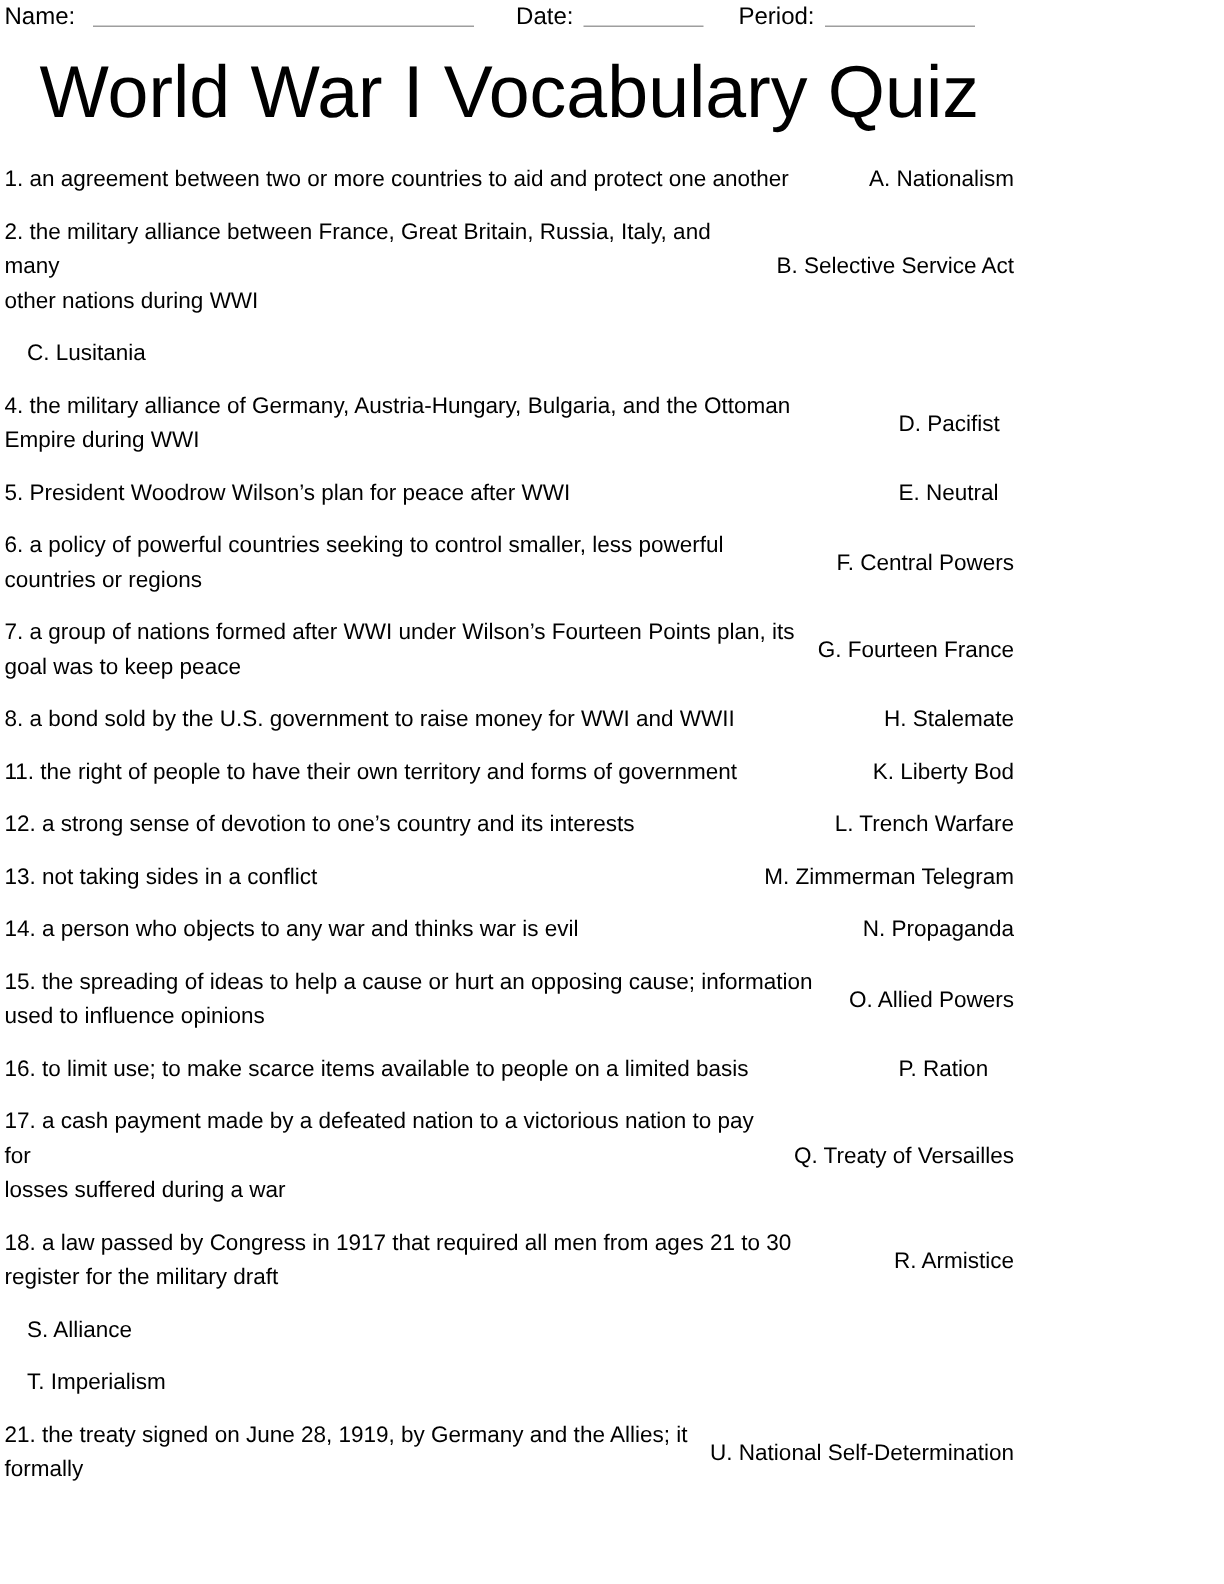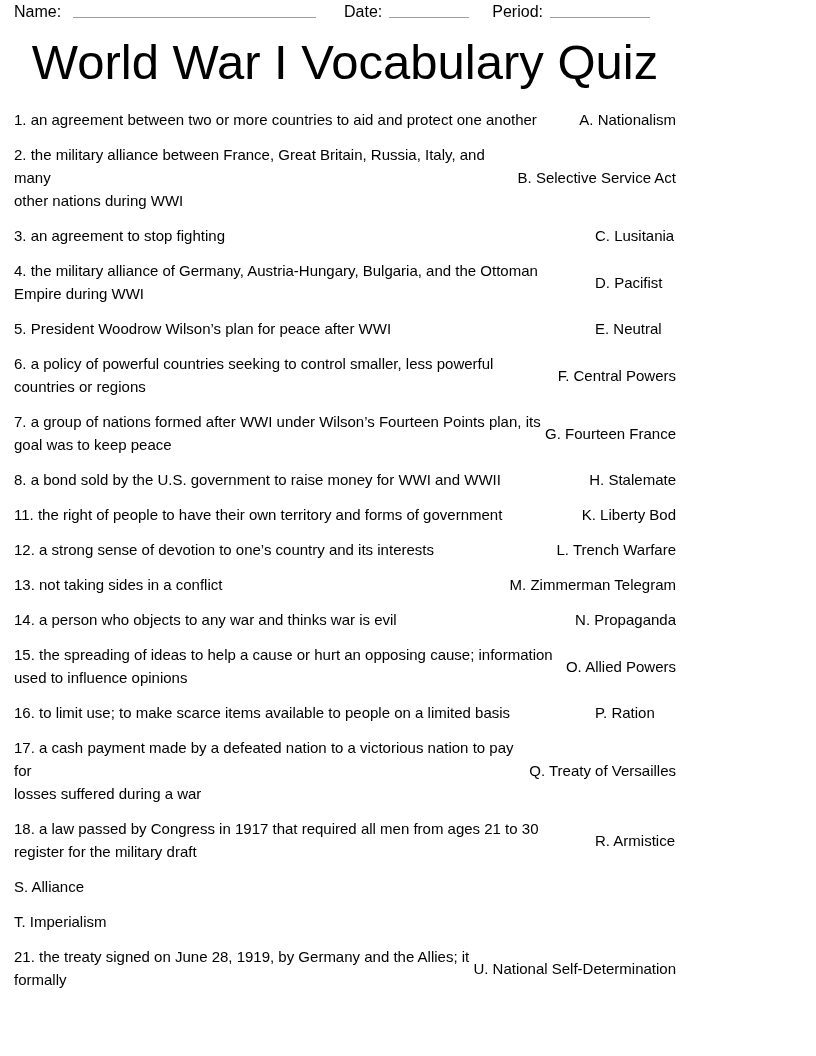--- a/index.html
+++ b/index.html
@@ -5,21 +5,21 @@
   * { margin: 0; padding: 0; box-sizing: border-box; }
   html, body { background: #ffffff; }
   .page {
     position: relative;
     width: 676px;
     height: 1056px;
     background: #ffffff;
     overflow: hidden;
     font-family: "Liberation Sans", sans-serif;
     color: #000000;
-    padding: 2px 0 0 14px;
+    padding: 2px 0 0 3px;
   }
   
   .header-row {
     display: flex;
     align-items: flex-start;
     height: 20px;
     font-size: 16px;
     line-height: 20px;
     padding-right: 26px;
   }
@@ -40,21 +40,21 @@
     text-align: center;
     font-size: 49px;
     line-height: 68px;
     font-weight: 400;
     white-space: nowrap;
   }
   
   .quiz { font-size: 15px; line-height: 23px; }
   .row  { display: flex; align-items: center; margin-bottom: 12px; }
   .def  { width: 581px; white-space: pre-line; }
-  .term { white-space: nowrap; }
+  .term { margin-left: 15px; white-space: nowrap; }
 </style>
 </head>
 <body>
 
 <div class="page">
 
   <div class="header-row">
     <span>Name:</span>
     <span class="blank-line name-line"></span>
     <span class="date-label">Date:</span>
@@ -69,21 +69,20 @@
     <div class="row">
       <div class="def">1. an agreement between two or more countries to aid and protect one another</div>
       <div class="term">A. Nationalism</div>
     </div>
     <div class="row">
       <div class="def">2. the military alliance between France, Great Britain, Russia, Italy, and many
 other nations during WWI</div>
       <div class="term">B. Selective Service Act</div>
     </div>
     <div class="row">
-      <div class="def">3. an agreement to stop fighting</div>
       <div class="term">C. Lusitania</div>
     </div>
     <div class="row">
       <div class="def">4. the military alliance of Germany, Austria-Hungary, Bulgaria, and the Ottoman
 Empire during WWI</div>
       <div class="term">D. Pacifist</div>
     </div>
     <div class="row">
       <div class="def">5. President Woodrow Wilson’s plan for peace after WWI</div>
       <div class="term">E. Neutral</div>

